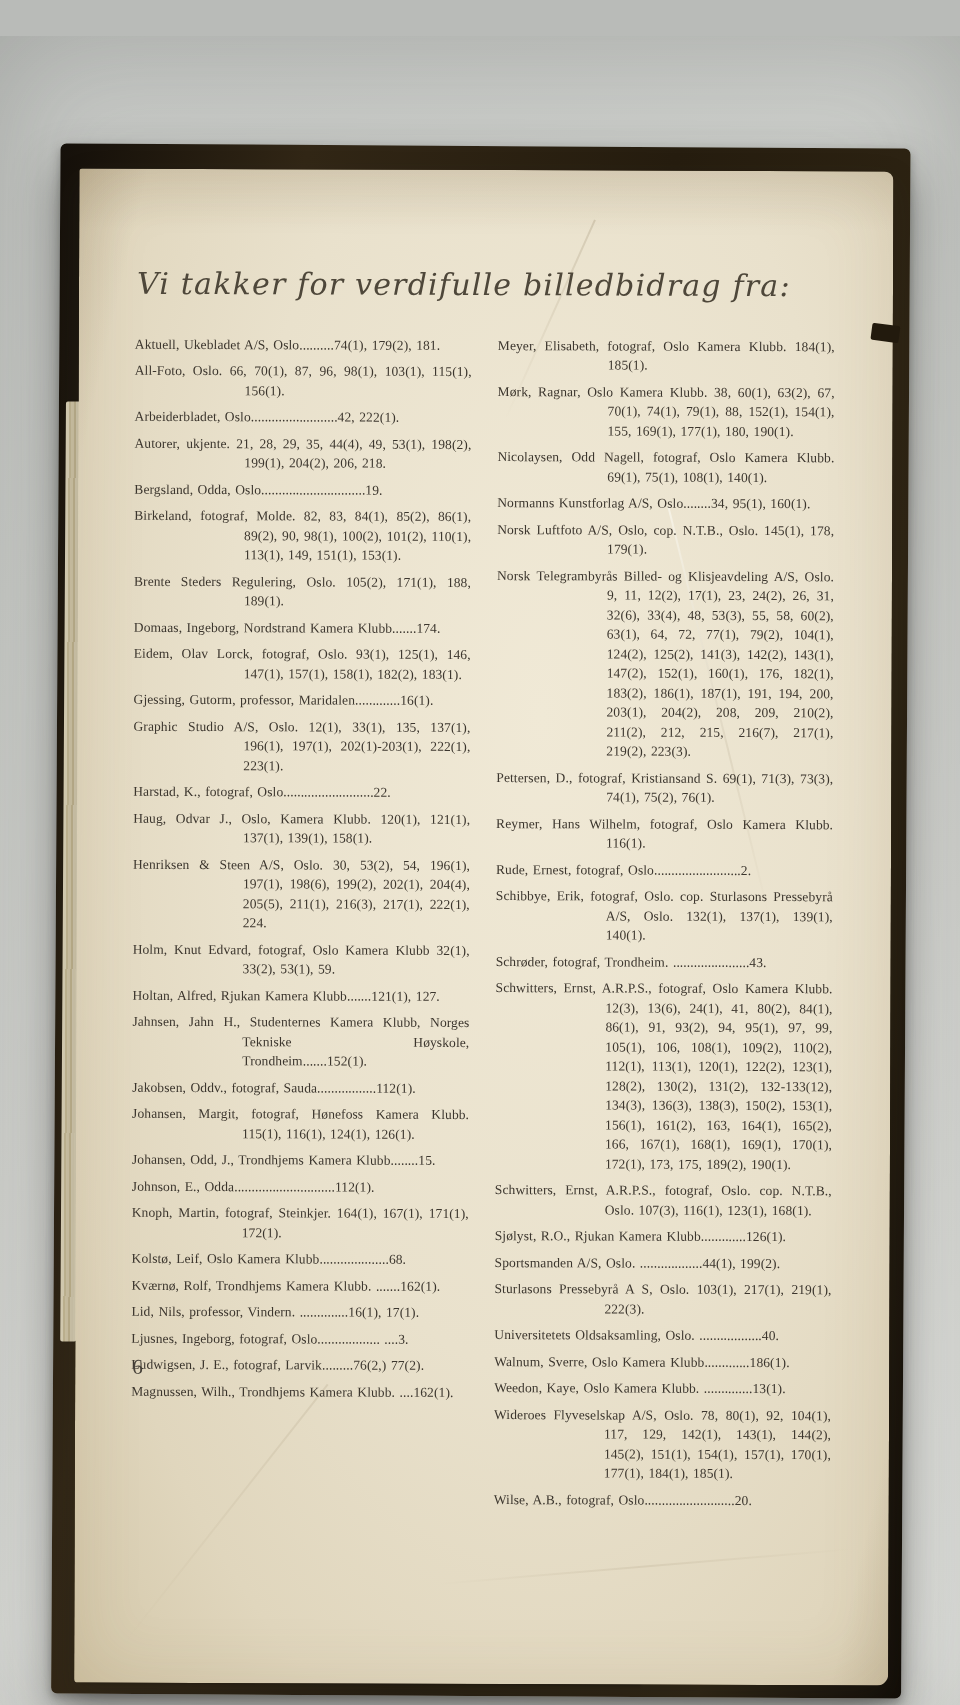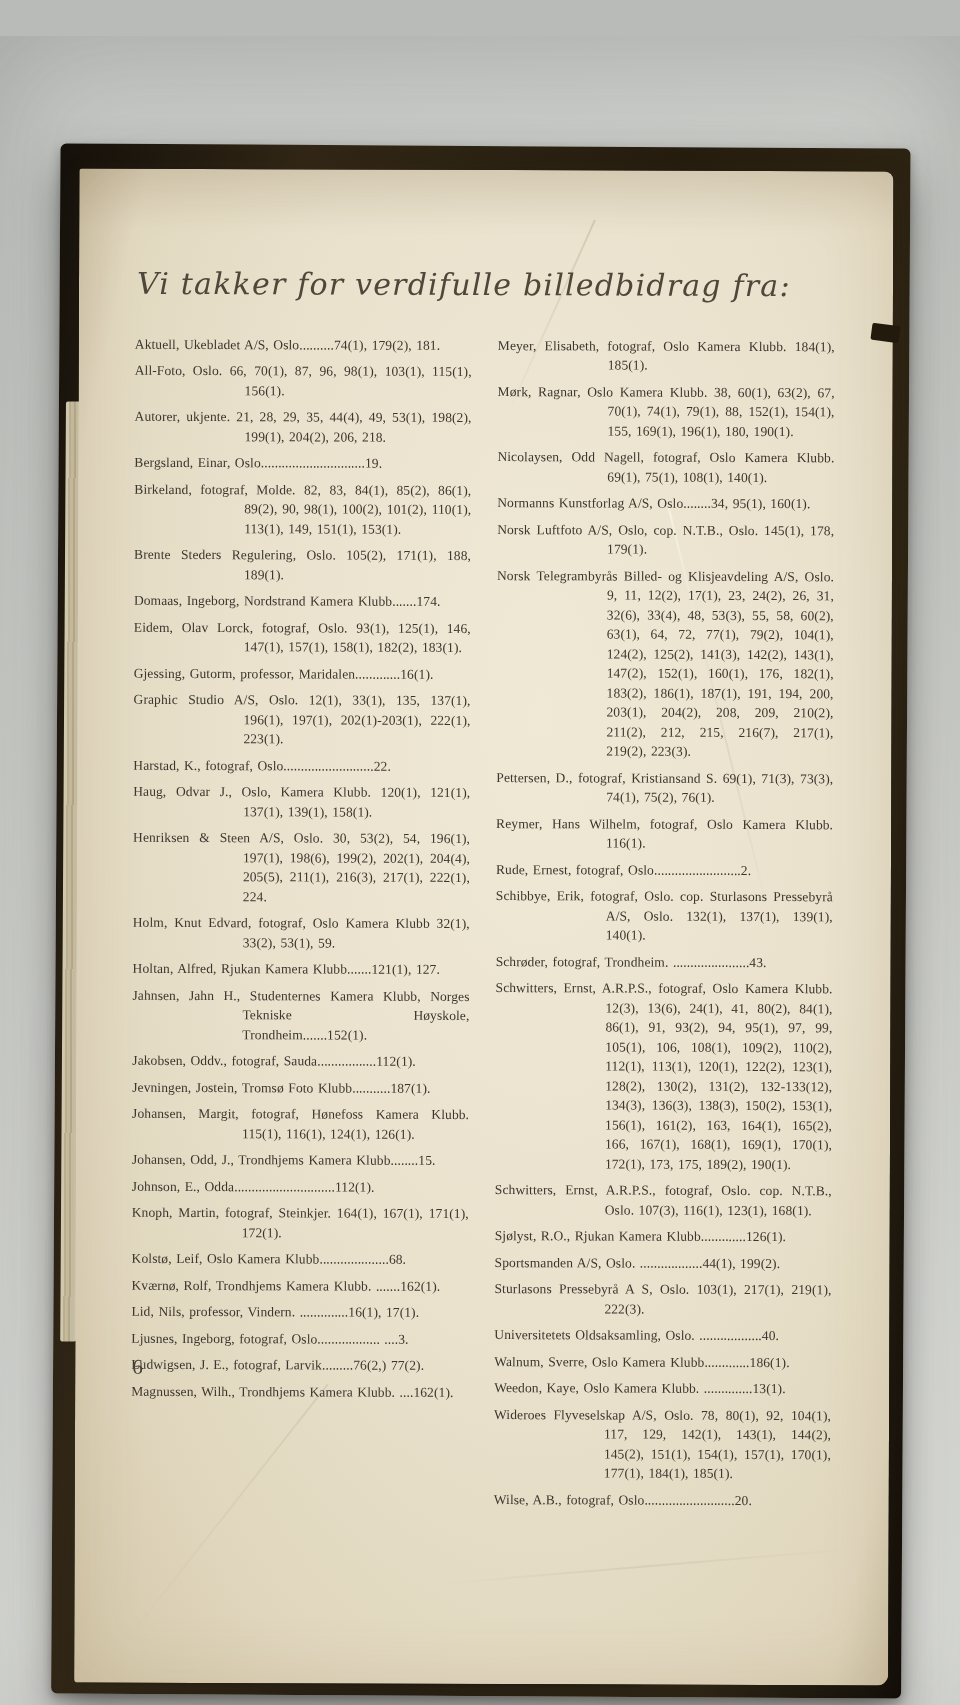--- a/index.html
+++ b/index.html
@@ -81,50 +81,50 @@
       <div class="crease c1"></div>
       <div class="crease c2"></div>
       <div class="crease c3"></div>
       <div class="crease c4"></div>
       <div class="content">
         <h1 class="title">Vi takker for verdifulle billedbidrag fra:</h1>
         <div class="columns">
           <div class="column">
               <div class="entry">Aktuell, Ukebladet A/S, Oslo..........74(1), 179(2), 181.</div>
               <div class="entry">All-Foto, Oslo. 66, 70(1), 87, 96, 98(1), 103(1), 115(1), 156(1).</div>
+              <div class="entry">Arbeiderbladet, Oslo.........................42, 222(1).</div>
               <div class="entry">Autorer, ukjente. 21, 28, 29, 35, 44(4), 49, 53(1), 198(2), 199(1), 204(2), 206, 218.</div>
-              <div class="entry">Bergsland, Einar, Oslo..............................19.</div>
+              <div class="entry">Bergsland, Odda, Oslo..............................19.</div>
               <div class="entry">Birkeland, fotograf, Molde. 82, 83, 84(1), 85(2), 86(1), 89(2), 90, 98(1), 100(2), 101(2), 110(1), 113(1), 149, 151(1), 153(1).</div>
               <div class="entry">Brente Steders Regulering, Oslo. 105(2), 171(1), 188, 189(1).</div>
               <div class="entry">Domaas, Ingeborg, Nordstrand Kamera Klubb.......174.</div>
               <div class="entry">Eidem, Olav Lorck, fotograf, Oslo. 93(1), 125(1), 146, 147(1), 157(1), 158(1), 182(2), 183(1).</div>
               <div class="entry">Gjessing, Gutorm, professor, Maridalen.............16(1).</div>
               <div class="entry">Graphic Studio A/S, Oslo. 12(1), 33(1), 135, 137(1), 196(1), 197(1), 202(1)-203(1), 222(1), 223(1).</div>
               <div class="entry">Harstad, K., fotograf, Oslo..........................22.</div>
               <div class="entry">Haug, Odvar J., Oslo, Kamera Klubb. 120(1), 121(1), 137(1), 139(1), 158(1).</div>
               <div class="entry">Henriksen &amp; Steen A/S, Oslo. 30, 53(2), 54, 196(1), 197(1), 198(6), 199(2), 202(1), 204(4), 205(5), 211(1), 216(3), 217(1), 222(1), 224.</div>
               <div class="entry">Holm, Knut Edvard, fotograf, Oslo Kamera Klubb 32(1), 33(2), 53(1), 59.</div>
               <div class="entry">Holtan, Alfred, Rjukan Kamera Klubb.......121(1), 127.</div>
               <div class="entry">Jahnsen, Jahn H., Studenternes Kamera Klubb, Norges Tekniske Høyskole, Trondheim.......152(1).</div>
               <div class="entry">Jakobsen, Oddv., fotograf, Sauda.................112(1).</div>
-              <div class="entry">Jevningen, Jostein, Tromsø Foto Klubb...........187(1).</div>
               <div class="entry">Johansen, Margit, fotograf, Hønefoss Kamera Klubb. 115(1), 116(1), 124(1), 126(1).</div>
               <div class="entry">Johansen, Odd, J., Trondhjems Kamera Klubb........15.</div>
               <div class="entry">Johnson, E., Odda.............................112(1).</div>
               <div class="entry">Knoph, Martin, fotograf, Steinkjer. 164(1), 167(1), 171(1), 172(1).</div>
               <div class="entry">Kolstø, Leif, Oslo Kamera Klubb....................68.</div>
               <div class="entry">Kværnø, Rolf, Trondhjems Kamera Klubb. .......162(1).</div>
               <div class="entry">Lid, Nils, professor, Vindern. ..............16(1), 17(1).</div>
               <div class="entry">Ljusnes, Ingeborg, fotograf, Oslo.................. ....3.</div>
               <div class="entry">Ludwigsen, J. E., fotograf, Larvik.........76(2,) 77(2).</div>
               <div class="entry">Magnussen, Wilh., Trondhjems Kamera Klubb. ....162(1).</div>
             </div>
           <div class="column">
               <div class="entry">Meyer, Elisabeth, fotograf, Oslo Kamera Klubb. 184(1), 185(1).</div>
-              <div class="entry">Mørk, Ragnar, Oslo Kamera Klubb. 38, 60(1), 63(2), 67, 70(1), 74(1), 79(1), 88, 152(1), 154(1), 155, 169(1), 196(1), 180, 190(1).</div>
+              <div class="entry">Mørk, Ragnar, Oslo Kamera Klubb. 38, 60(1), 63(2), 67, 70(1), 74(1), 79(1), 88, 152(1), 154(1), 155, 169(1), 177(1), 180, 190(1).</div>
               <div class="entry">Nicolaysen, Odd Nagell, fotograf, Oslo Kamera Klubb. 69(1), 75(1), 108(1), 140(1).</div>
               <div class="entry">Normanns Kunstforlag A/S, Oslo........34, 95(1), 160(1).</div>
               <div class="entry">Norsk Luftfoto A/S, Oslo, cop. N.T.B., Oslo. 145(1), 178, 179(1).</div>
               <div class="entry">Norsk Telegrambyrås Billed- og Klisjeavdeling A/S, Oslo. 9, 11, 12(2), 17(1), 23, 24(2), 26, 31, 32(6), 33(4), 48, 53(3), 55, 58, 60(2), 63(1), 64, 72, 77(1), 79(2), 104(1), 124(2), 125(2), 141(3), 142(2), 143(1), 147(2), 152(1), 160(1), 176, 182(1), 183(2), 186(1), 187(1), 191, 194, 200, 203(1), 204(2), 208, 209, 210(2), 211(2), 212, 215, 216(7), 217(1), 219(2), 223(3).</div>
               <div class="entry">Pettersen, D., fotograf, Kristiansand S. 69(1), 71(3), 73(3), 74(1), 75(2), 76(1).</div>
               <div class="entry">Reymer, Hans Wilhelm, fotograf, Oslo Kamera Klubb. 116(1).</div>
               <div class="entry">Rude, Ernest, fotograf, Oslo.........................2.</div>
               <div class="entry">Schibbye, Erik, fotograf, Oslo. cop. Sturlasons Pressebyrå A/S, Oslo. 132(1), 137(1), 139(1), 140(1).</div>
               <div class="entry">Schrøder, fotograf, Trondheim. ......................43.</div>
               <div class="entry">Schwitters, Ernst, A.R.P.S., fotograf, Oslo Kamera Klubb. 12(3), 13(6), 24(1), 41, 80(2), 84(1), 86(1), 91, 93(2), 94, 95(1), 97, 99, 105(1), 106, 108(1), 109(2), 110(2), 112(1), 113(1), 120(1), 122(2), 123(1), 128(2), 130(2), 131(2), 132-133(12), 134(3), 136(3), 138(3), 150(2), 153(1), 156(1), 161(2), 163, 164(1), 165(2), 166, 167(1), 168(1), 169(1), 170(1), 172(1), 173, 175, 189(2), 190(1).</div>

